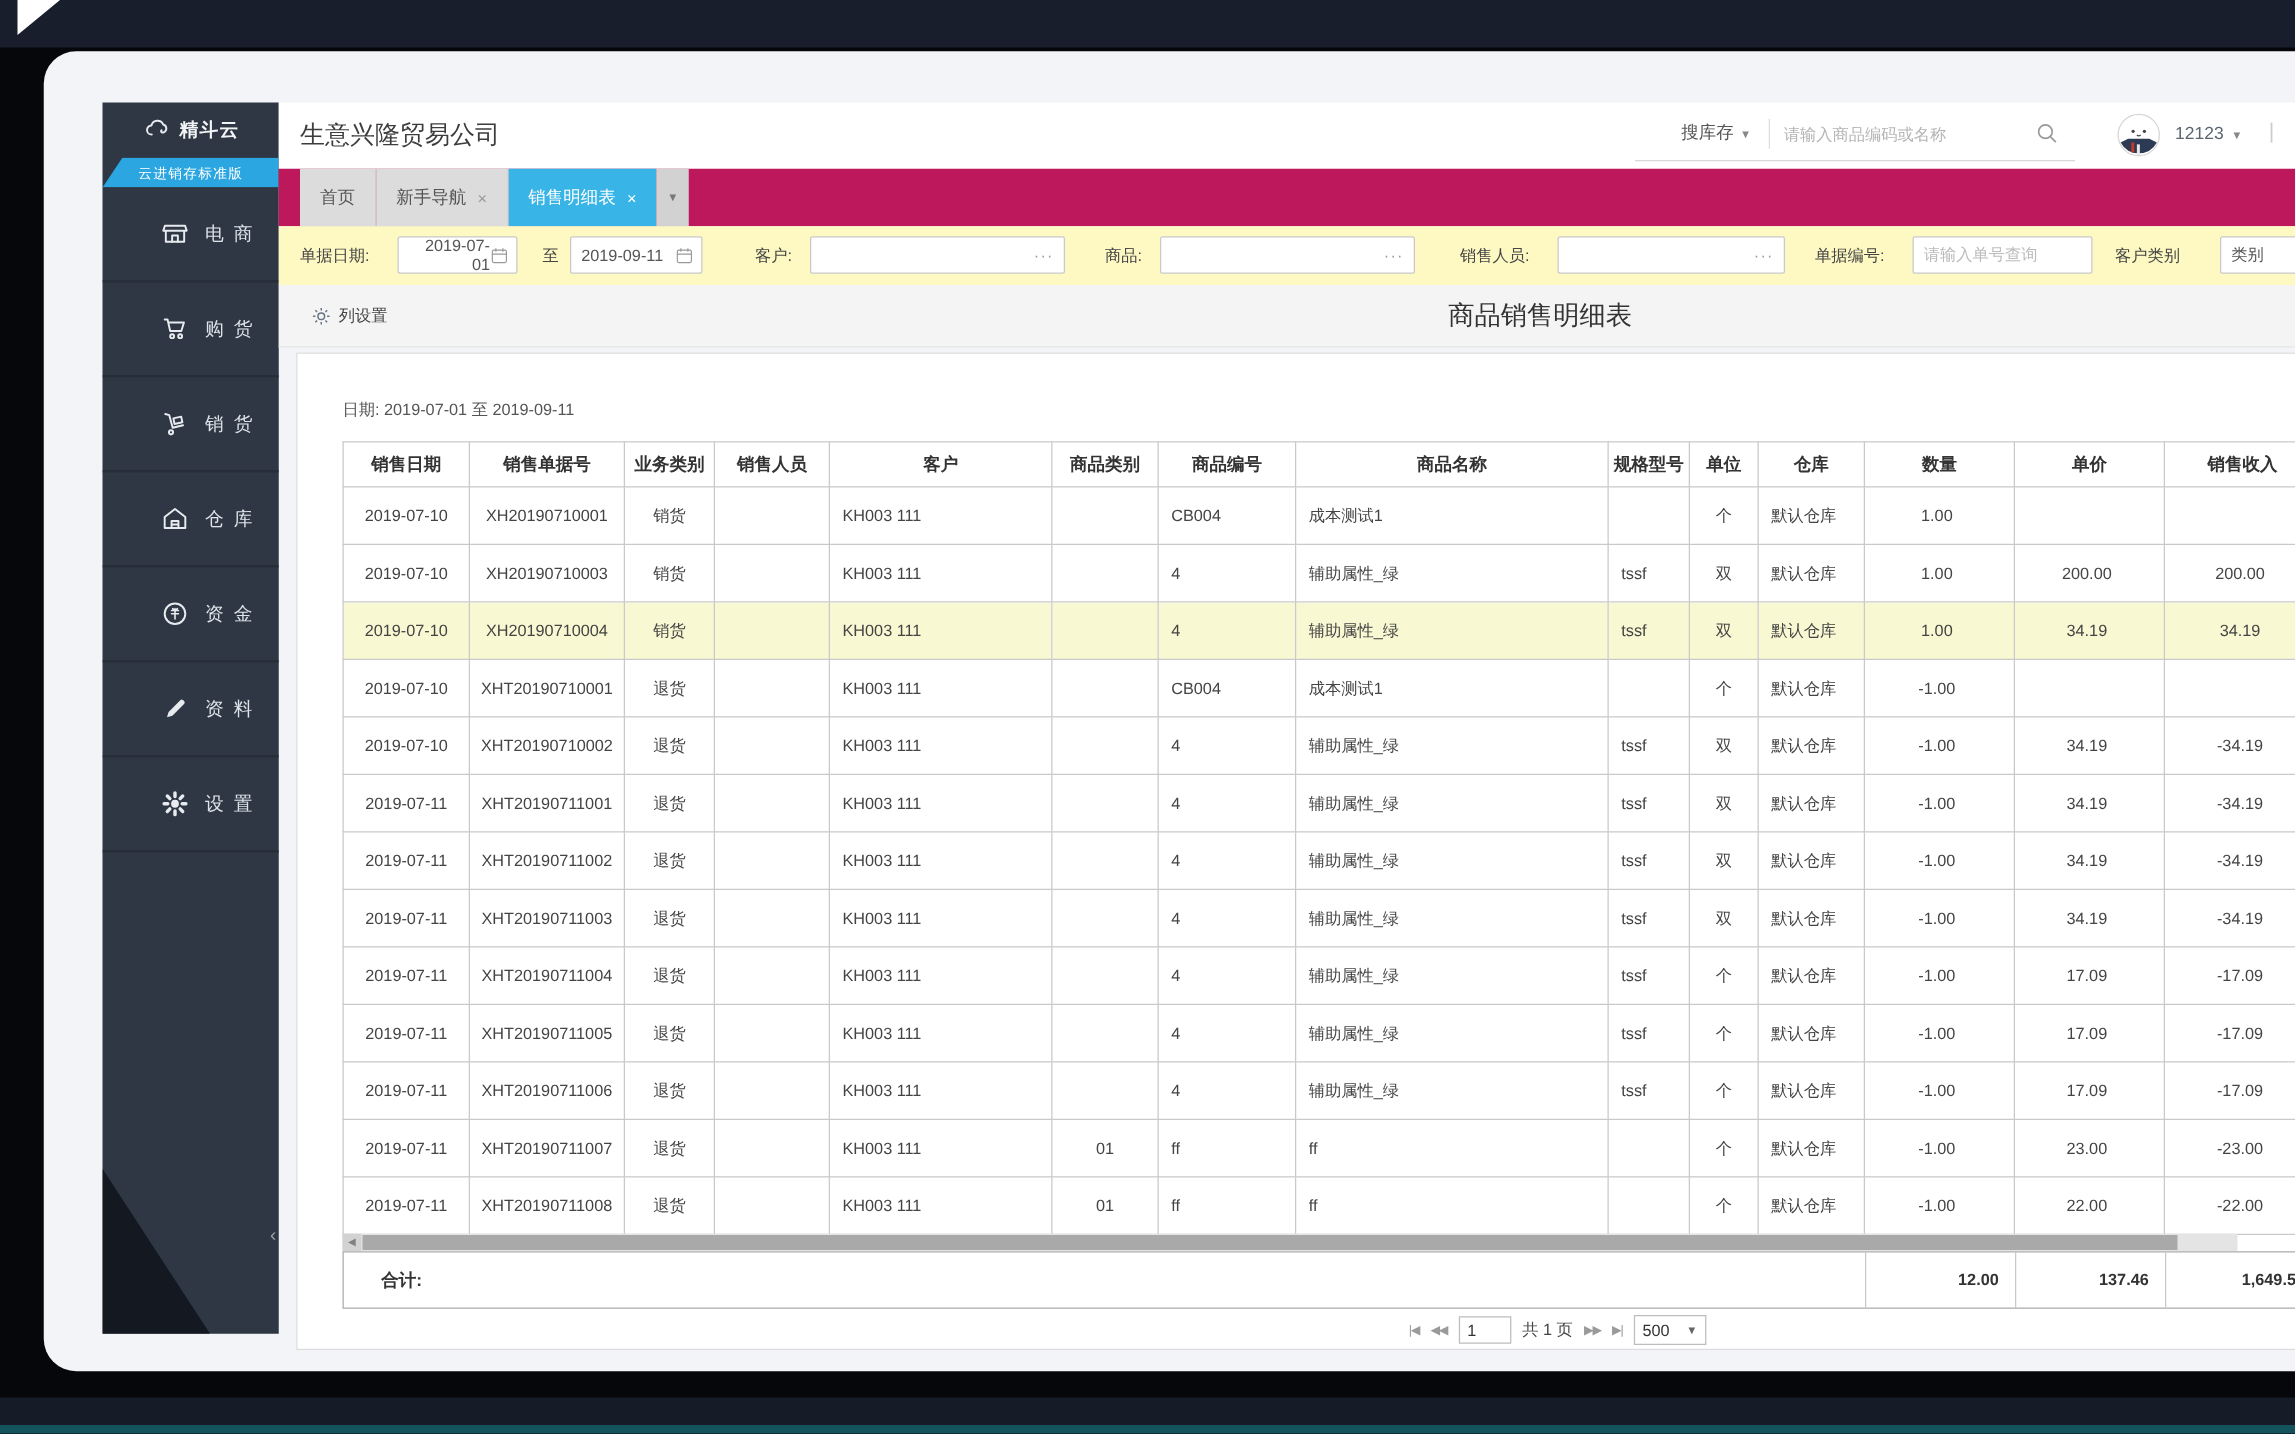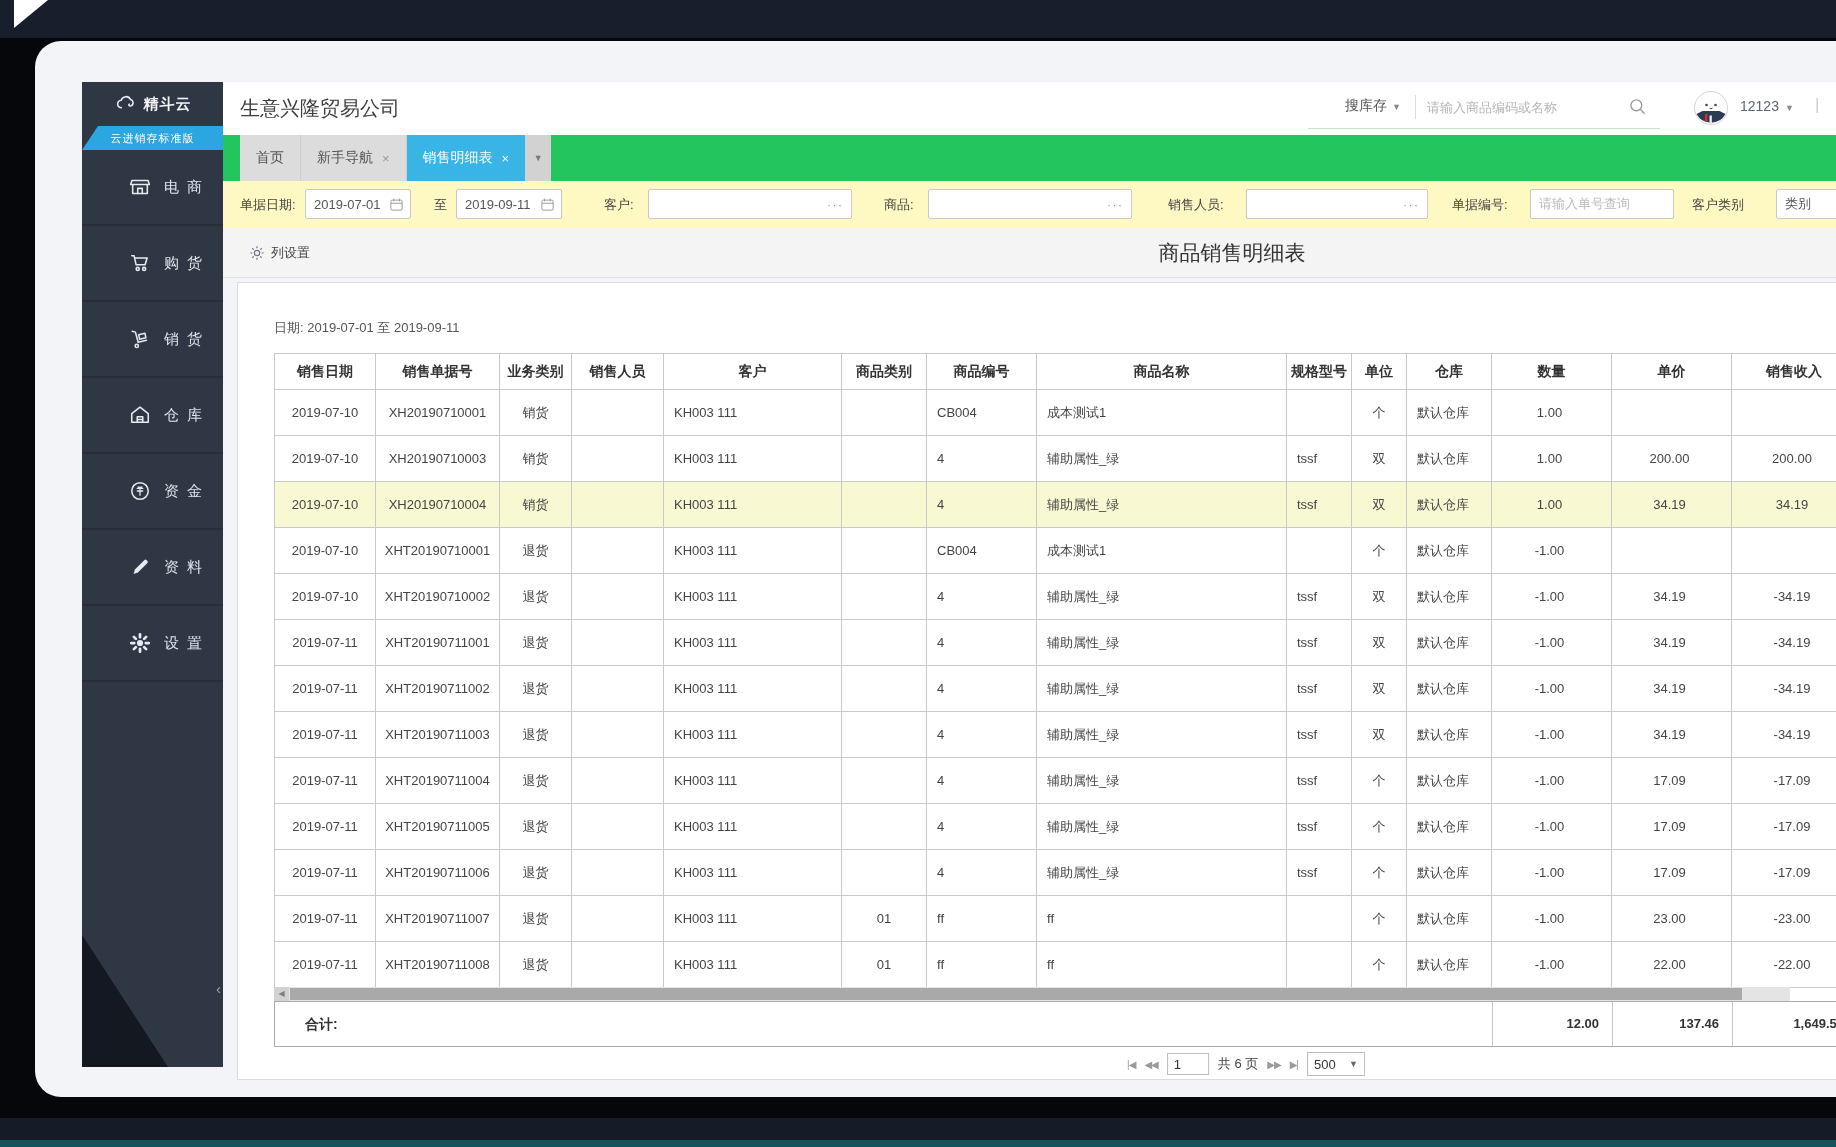--- a/index.html
+++ b/index.html
@@ -33,21 +33,21 @@
   .hdr-search{position:absolute;left:1202px;top:12px;width:195px;height:26px;border:none;outline:none;font-size:13px;color:#444;background:transparent;}
   .hdr-search::placeholder{color:#b5b5b5;}
   .mag{position:absolute;left:1405px;top:15px;width:20px;height:20px;cursor:pointer;}
   .mag svg{width:20px;height:20px;stroke:#999;fill:none;stroke-width:1.6;}
   .avatar{position:absolute;left:1470px;top:8px;width:36px;height:36px;cursor:pointer;}
   .uname{position:absolute;left:1517px;top:16px;font-size:14px;color:#5a6570;cursor:pointer;}
   .uname .car{font-size:9px;color:#888;margin-left:6px;}
   .hdr-pipe{position:absolute;left:1592px;top:13px;font-size:17px;color:#ccc;}
 
   
-  .tabbar{position:absolute;left:188px;top:94px;width:1613px;height:46px;background:#22c55e;display:flex;align-items:flex-end;padding-left:17px;}
+  .tabbar{position:absolute;left:188px;top:94px;width:1613px;height:46px;background:#be185d;display:flex;align-items:flex-end;padding-left:17px;}
   .tab{height:46px;display:inline-flex;align-items:center;padding:0 16px;font-size:14px;color:#555;background:#dcdcdc;border-right:1px solid #cdcdcd;cursor:pointer;white-space:nowrap;}
   .tab.active{background:#38b4e6;color:#fff;border-right:none;}
   .tab .x{margin-left:9px;font-size:13px;color:#999;}
   .tab.active .x{color:#fff;}
   .tab-dd{width:26px;height:46px;background:#d2d2d2;display:flex;align-items:center;justify-content:center;color:#777;font-size:9px;cursor:pointer;}
 
   
   .filterbar{position:absolute;left:188px;top:140px;width:1613px;height:47px;background:#fef9c3;}
   .f-label{position:absolute;top:0;height:47px;line-height:47px;font-size:13px;color:#444;white-space:nowrap;}
   .f-ctl{position:absolute;top:8px;height:30px;border:1px solid #c9c9c9;border-radius:2px;background:#fff;display:flex;align-items:center;font-size:13px;color:#555;cursor:text;}
@@ -224,21 +224,21 @@
             <span class="x">×</span>
           </span>
         </span>
       <span class="tab-dd">
           <span>▼</span>
         </span>
     </div>
 
     <div class="filterbar" id="filterbar">
         <span class="f-label" style="left: 17px;">单据日期:</span>
-        <span class="f-ctl" style="left: 82px; width: 106px;">
+        <span class="f-ctl" style="left: 95px; width: 96px; text-align: right;">
           <span class="val">2019-07-01</span>
           <span class="cal"><svg viewBox="0 0 24 24">
               <rect x="3" y="5" width="18" height="16" rx="2"></rect>
               <line x1="7.5" y1="2.5" x2="7.5" y2="7"></line>
               <line x1="16.5" y1="2.5" x2="16.5" y2="7"></line>
               <line x1="3" y1="10" x2="21" y2="10"></line>
             </svg></span>
         </span>
         <span class="f-label" style="left: 211px;">至</span>
         <span class="f-ctl" style="left: 233px; width: 106px;">
@@ -546,21 +546,21 @@
         <div class="tl">合计:</div>
         <div class="tcell" style="left:1217px;width:120px;">12.00</div>
         <div class="tcell" style="left:1337px;width:120px;">137.46</div>
         <div class="tcell" style="left:1457px;width:125px;">1,649.50</div>
       </div>
 
       <div class="pager">
         <span class="pg-btn">|◀</span>
         <span class="pg-btn">◀◀</span>
         <input class="pg-input" value="1" style="">
-        <span class="pg-label">共 6 页</span>
+        <span class="pg-label">共 1 页</span>
         <span class="pg-btn">▶▶</span>
         <span class="pg-btn">▶|</span>
         <span class="pg-select">
           <span>500</span>
           <span class="car">▼</span>
         </span>
       </div>
     </div>
 
   </div>

